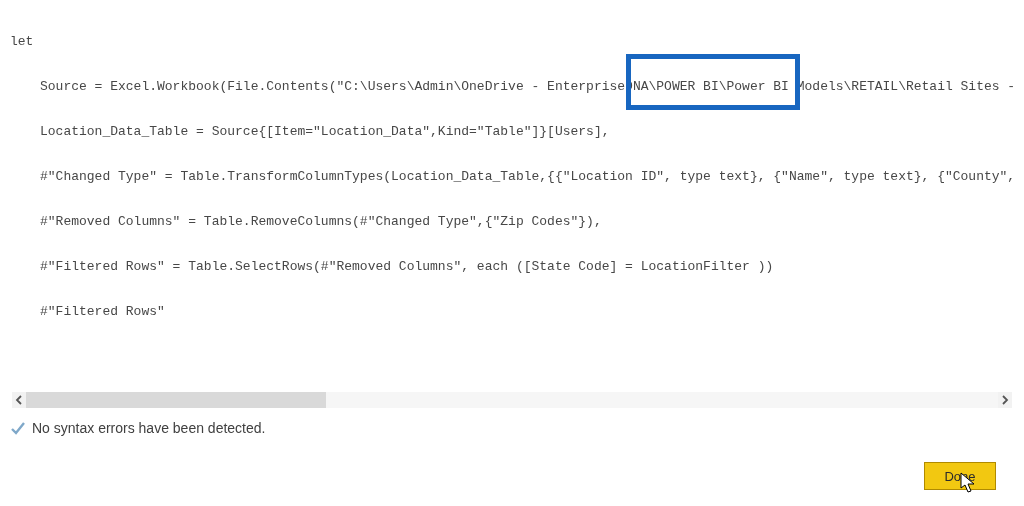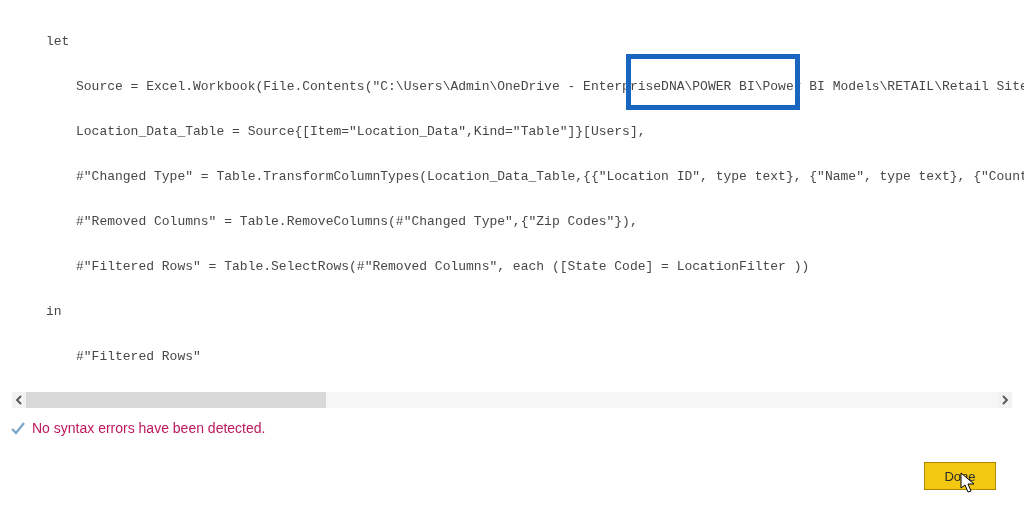--- a/index.html
+++ b/index.html
@@ -24,21 +24,21 @@
     width: 1024px;
     height: 390px;
     padding: 4px 6px 4px 10px;
     box-sizing: border-box;
     font-size: 13px;
     line-height: 15px;
     color: #474747;
     white-space: pre;
     overflow: hidden;
   }
-  .code-line { display: block; margin-left: 36px; }
+  .code-line { display: block; }
   .indent1 { padding-left: 30px; }
   .kw { color: #474747; }
   .highlight-box {
     position: absolute;
     border: 5px solid #1866c0;
     pointer-events: none;
   }
   
   .hscroll {
     position: absolute;
@@ -74,21 +74,21 @@
     height: 16px;
     background: #d9d9d9;
   }
   
   .status-row {
     position: absolute;
     left: 10px;
     top: 420px;
     font-family: "Segoe UI", Arial, sans-serif;
     font-size: 14px;
-    color: #be185d;
+    color: #404040;
     display: flex;
     align-items: flex-end;
     gap: 6px;
   }
   .check-icon {
     width: 16px;
     height: 16px;
     display: inline-flex;
     align-items: center;
     justify-content: center;
@@ -126,21 +126,20 @@
 
 <div class="editor-wrap">
 
   <div class="code-area">
     <span class="code-line kw">let</span>
     <span class="code-line indent1">Source = Excel.Workbook(File.Contents("C:\Users\Admin\OneDrive - EnterpriseDNA\POWER BI\Power BI Models\RETAIL\Retail Sites - Data</span>
     <span class="code-line indent1">Location_Data_Table = Source{[Item="Location_Data",Kind="Table"]}[Users],</span>
     <span class="code-line indent1">#"Changed Type" = Table.TransformColumnTypes(Location_Data_Table,{{"Location ID", type text}, {"Name", type text}, {"County", type</span>
     <span class="code-line indent1">#"Removed Columns" = Table.RemoveColumns(#"Changed Type",{"Zip Codes"}),</span>
     <span class="code-line indent1">#"Filtered Rows" = Table.SelectRows(#"Removed Columns", each ([State Code] = LocationFilter ))</span>
-    <span class="code-line kw">in</span>
     <span class="code-line indent1">#"Filtered Rows"</span>
   </div>
 
   <div class="highlight-box" style="left:626px; top:54px; width:164px; height:46px;"></div>
 
   <div class="hscroll">
     <div class="hscroll-arrow">
       <svg width="8" height="10" viewBox="0 0 8 10">
           <polyline points="6,1 2,5 6,9" fill="none" stroke="#555" stroke-width="1.8"></polyline>
         </svg>

